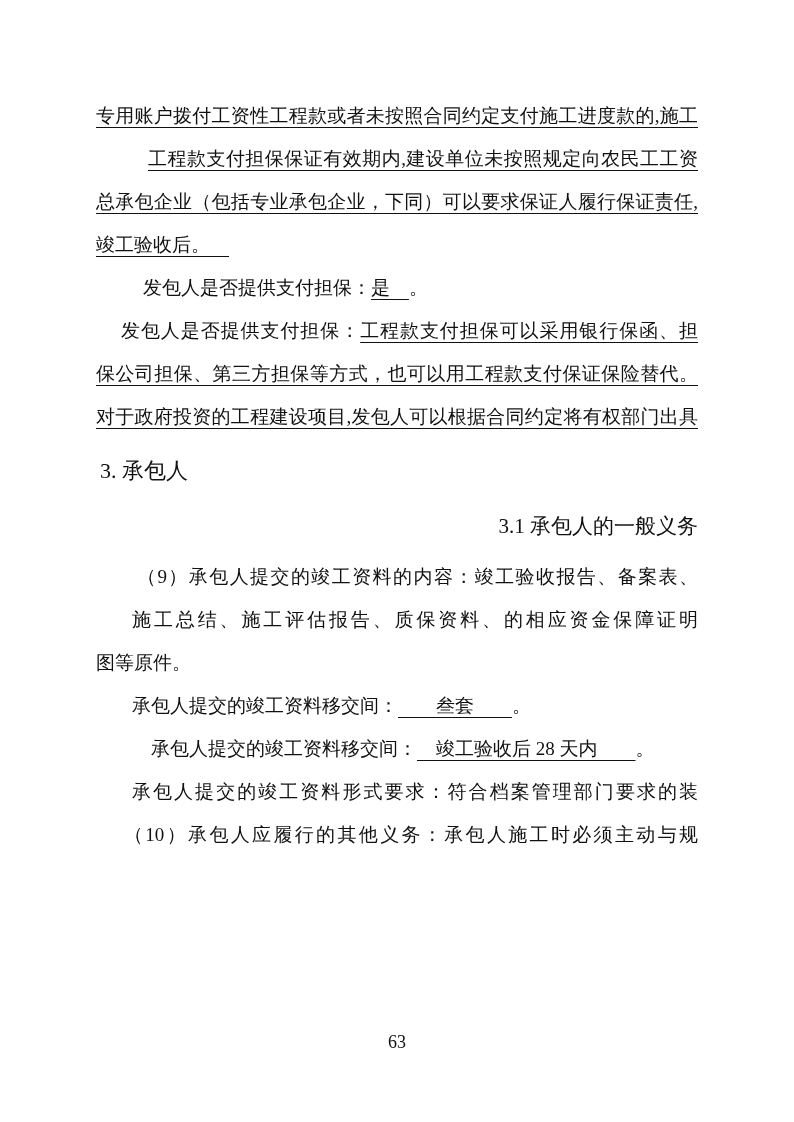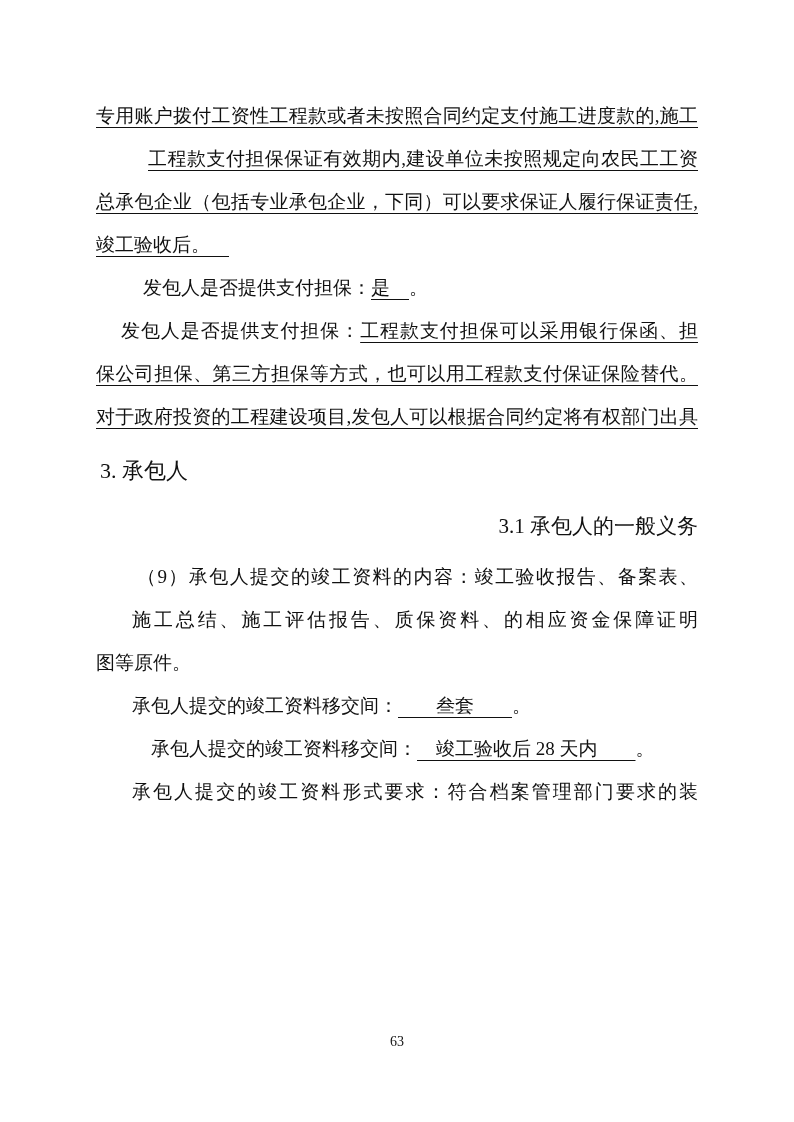--- a/index.html
+++ b/index.html
@@ -42,21 +42,21 @@
   .u{
     text-decoration:underline;
     text-underline-offset:5px;
     text-decoration-thickness:1.2px;
   }
   .pagenum{
     position:absolute;
     left:0;top:1032px;
     width:794px;
     text-align:center;
-    font-size:14px;
+    font-size:18px;
     line-height:20px;
   }
 </style>
 </head>
 <body>
 
 <div class="page">
   <div class="content" id="doc-content">
       <div class="bline jlast"><span class="u">专用账户拨付工资性工程款或者未按照合同约定支付施工进度款的,施工</span></div>
       <div class="bline jlast" style="text-indent: 52px;"><span class="u">工程款支付担保保证有效期内,建设单位未按照规定向农民工工资</span></div>
@@ -67,15 +67,16 @@
       <div class="bline jlast"><span class="u">保公司担保、第三方担保等方式，也可以用工程款支付保证保险替代。</span></div>
       <div class="bline jlast"><span class="u">对于政府投资的工程建设项目,发包人可以根据合同约定将有权部门出具</span></div>
       <div class="h1" style="text-indent: 4px;"><span class="">3. 承包人</span></div>
       <div class="h2" style="text-indent: 24px; text-align: right;"><span class="">3.1 承包人的一般义务</span></div>
       <div class="bline jlast" style="text-indent: 41px; margin-top: 6px;"><span class="">（9）承包人提交的竣工资料的内容：竣工验收报告、备案表、</span></div>
       <div class="bline jlast" style="text-indent: 36px;"><span class="">施工总结、施工评估报告、质保资料、的相应资金保障证明</span></div>
       <div class="bline"><span class="">图等原件。</span></div>
       <div class="bline" style="text-indent: 36px;"><span class="">承包人提交的竣工资料移交间：</span><span class="u">　　叁套　　</span><span class="">。</span></div>
       <div class="bline" style="text-indent: 55px;"><span class="">承包人提交的竣工资料移交间：</span><span class="u">　竣工验收后 28 天内　　</span><span class="">。</span></div>
       <div class="bline jlast" style="text-indent: 36px;"><span class="">承包人提交的竣工资料形式要求：符合档案管理部门要求的装</span></div>
+      <div class="bline jlast" style="text-indent: 28px;"><span class="">（10）承包人应履行的其他义务：承包人施工时必须主动与规</span></div>
     </div>
   <div class="pagenum">63</div>
 </div>
 
 </body></html>

